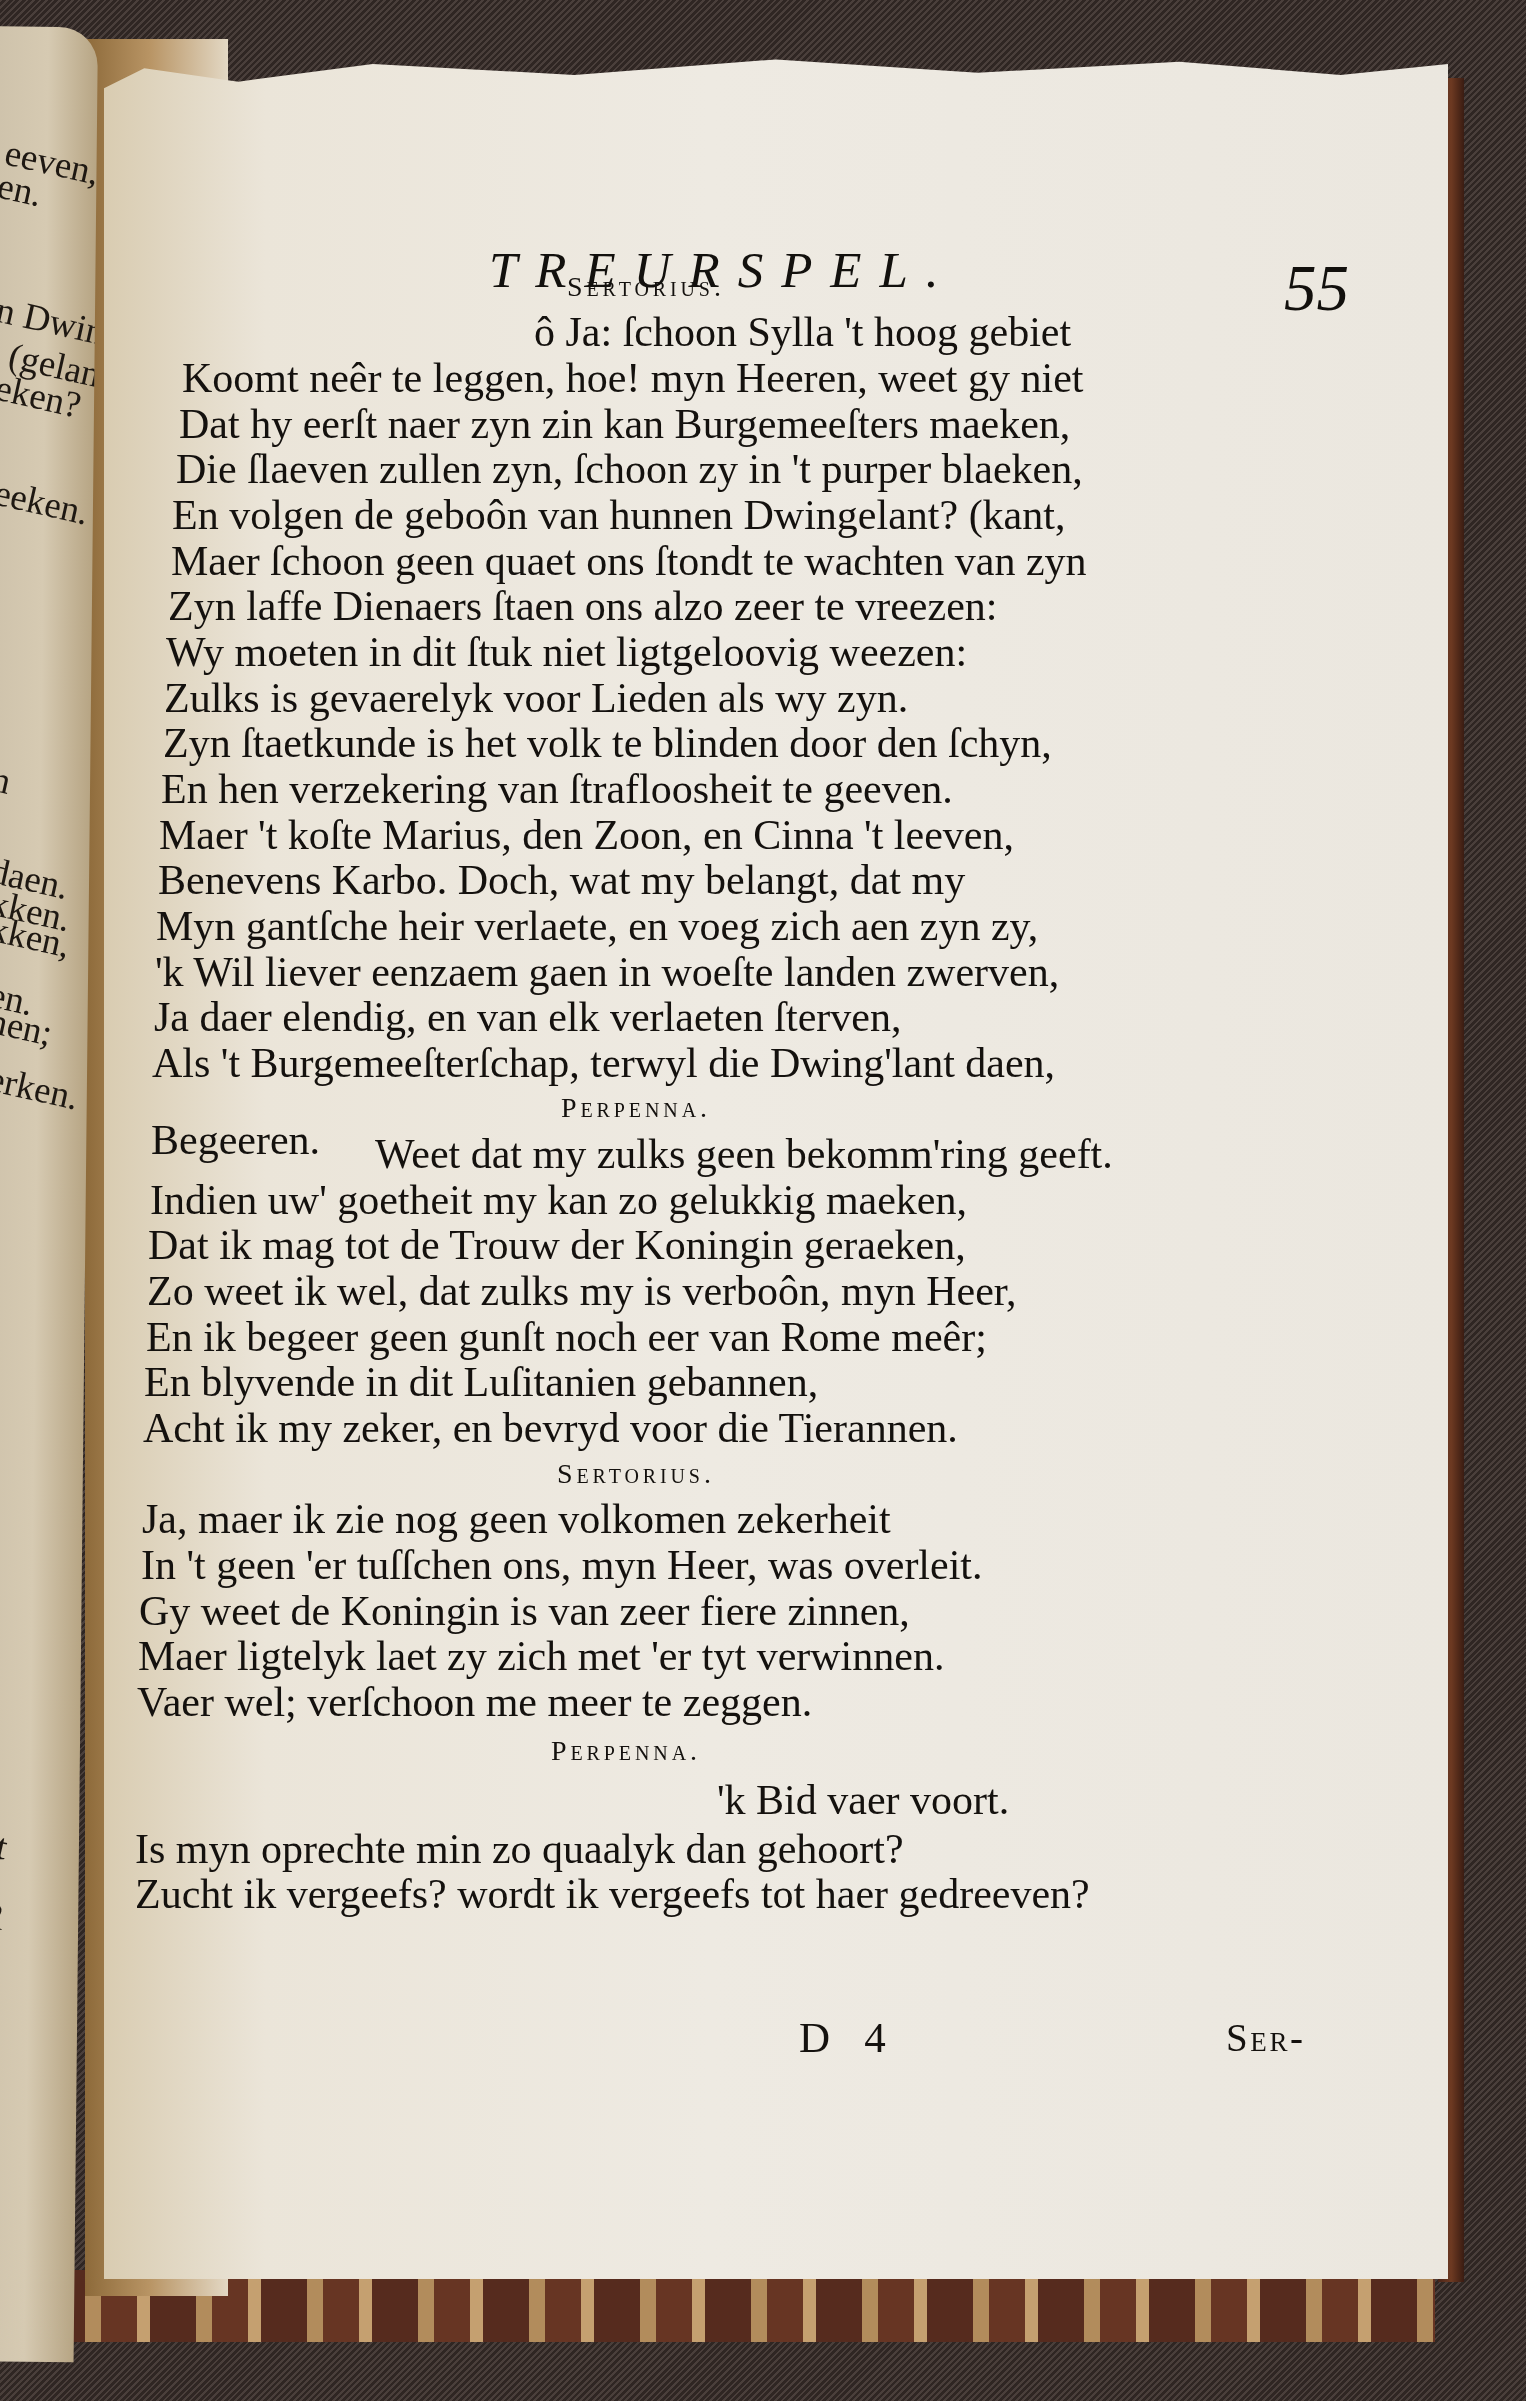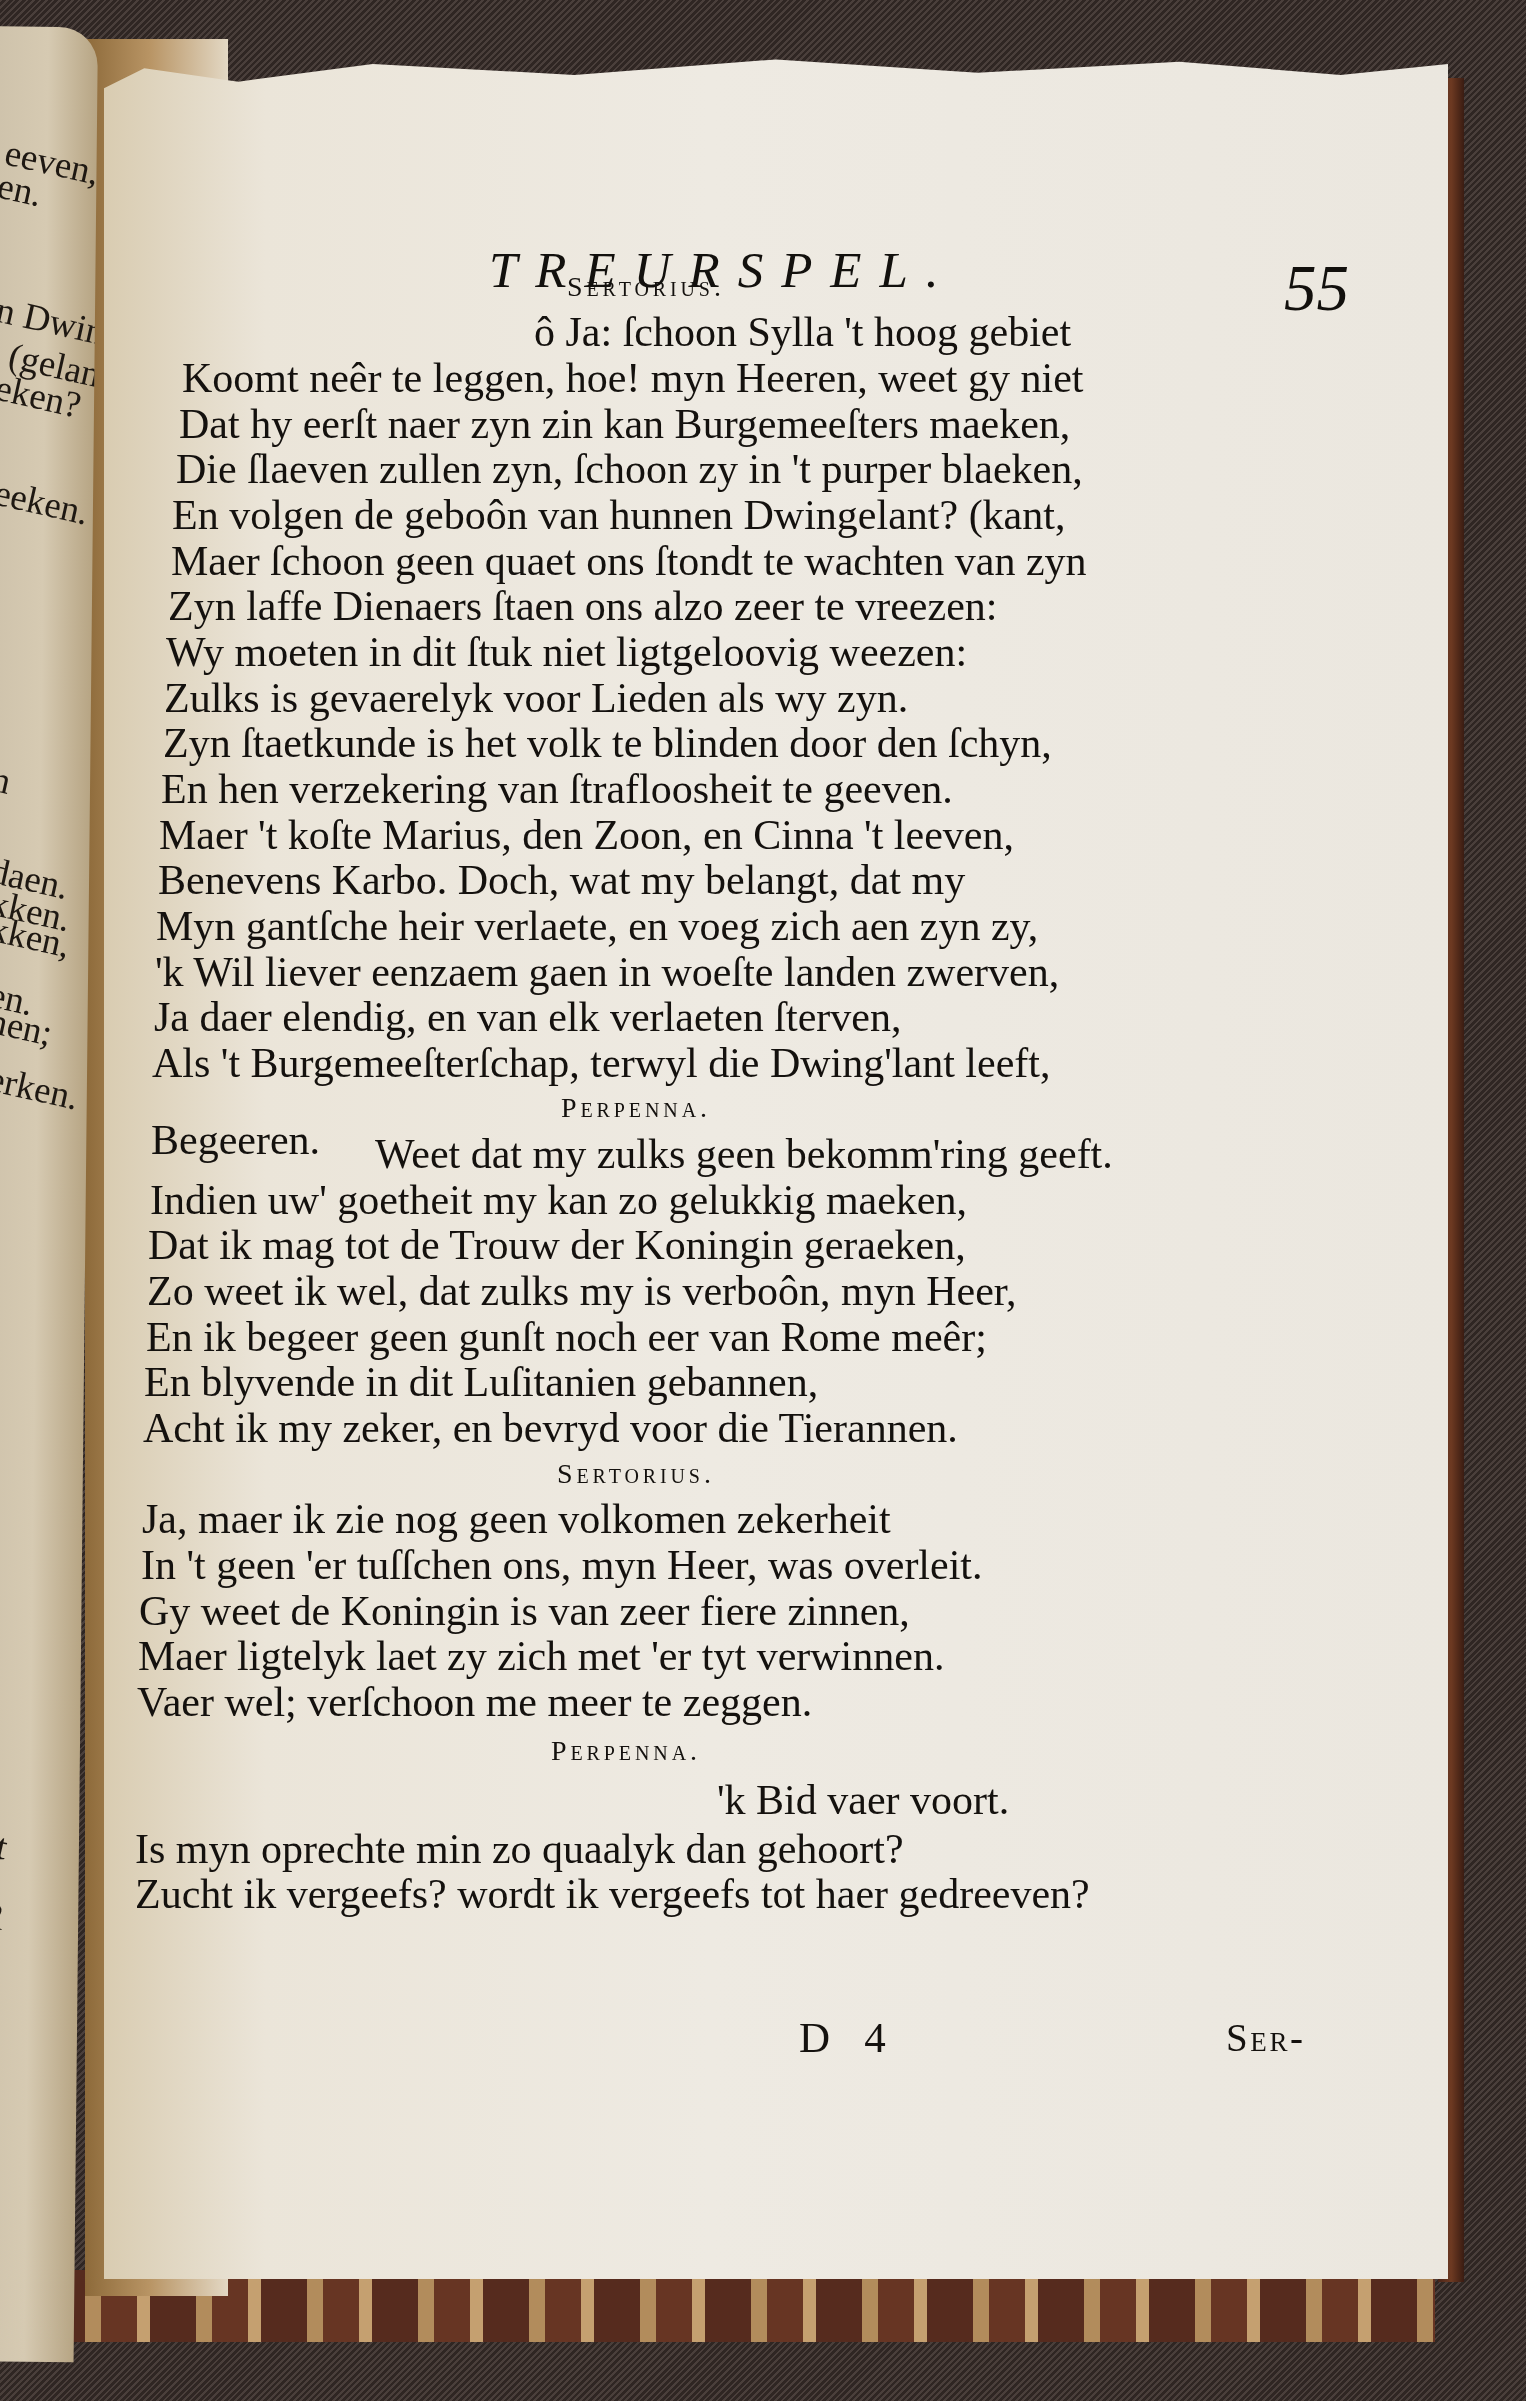--- a/index.html
+++ b/index.html
@@ -97,21 +97,21 @@
       <div class="text line" style="left: 64px; top: 528px;">Zyn laffe Dienaers ſtaen ons alzo zeer te vreezen:</div>
       <div class="text line" style="left: 62px; top: 574px;">Wy moeten in dit ſtuk niet ligtgeloovig weezen:</div>
       <div class="text line" style="left: 60px; top: 620px;">Zulks is gevaerelyk voor Lieden als wy zyn.</div>
       <div class="text line" style="left: 59px; top: 665px;">Zyn ſtaetkunde is het volk te blinden door den ſchyn,</div>
       <div class="text line" style="left: 57px; top: 711px;">En hen verzekering van ſtrafloosheit te geeven.</div>
       <div class="text line" style="left: 55px; top: 757px;">Maer 't koſte Marius, den Zoon, en Cinna 't leeven,</div>
       <div class="text line" style="left: 54px; top: 802px;">Benevens Karbo. Doch, wat my belangt, dat my</div>
       <div class="text line" style="left: 52px; top: 848px;">Myn gantſche heir verlaete, en voeg zich aen zyn zy,</div>
       <div class="text line" style="left: 51px; top: 894px;">'k Wil liever eenzaem gaen in woeſte landen zwerven,</div>
       <div class="text line" style="left: 50px; top: 939px;">Ja daer elendig, en van elk verlaeten ſterven,</div>
-      <div class="text line" style="left: 48px; top: 985px;">Als 't Burgemeeſterſchap, terwyl die Dwing'lant leeft,</div>
+      <div class="text line" style="left: 48px; top: 985px;">Als 't Burgemeeſterſchap, terwyl die Dwing'lant daen,</div>
       <div class="text line" style="left: 47px; top: 1030px; margin-top: 32px;">Begeeren.</div>
       <div class="text line speaker" style="left: 457px; top: 1030px;">Perpenna.</div>
       <div class="text line" style="left: 271px; top: 1076px;">Weet dat my zulks geen bekomm'ring geeft.</div>
       <div class="text line" style="left: 46px; top: 1122px;">Indien uw' goetheit my kan zo gelukkig maeken,</div>
       <div class="text line" style="left: 44px; top: 1167px;">Dat ik mag tot de Trouw der Koningin geraeken,</div>
       <div class="text line" style="left: 43px; top: 1213px;">Zo weet ik wel, dat zulks my is verboôn, myn Heer,</div>
       <div class="text line" style="left: 42px; top: 1259px;">En ik begeer geen gunſt noch eer van Rome meêr;</div>
       <div class="text line" style="left: 40px; top: 1304px;">En blyvende in dit Luſitanien gebannen,</div>
       <div class="text line" style="left: 39px; top: 1350px;">Acht ik my zeker, en bevryd voor die Tierannen.</div>
       <div class="text line speaker" style="left: 453px; top: 1396px;">Sertorius.</div>

